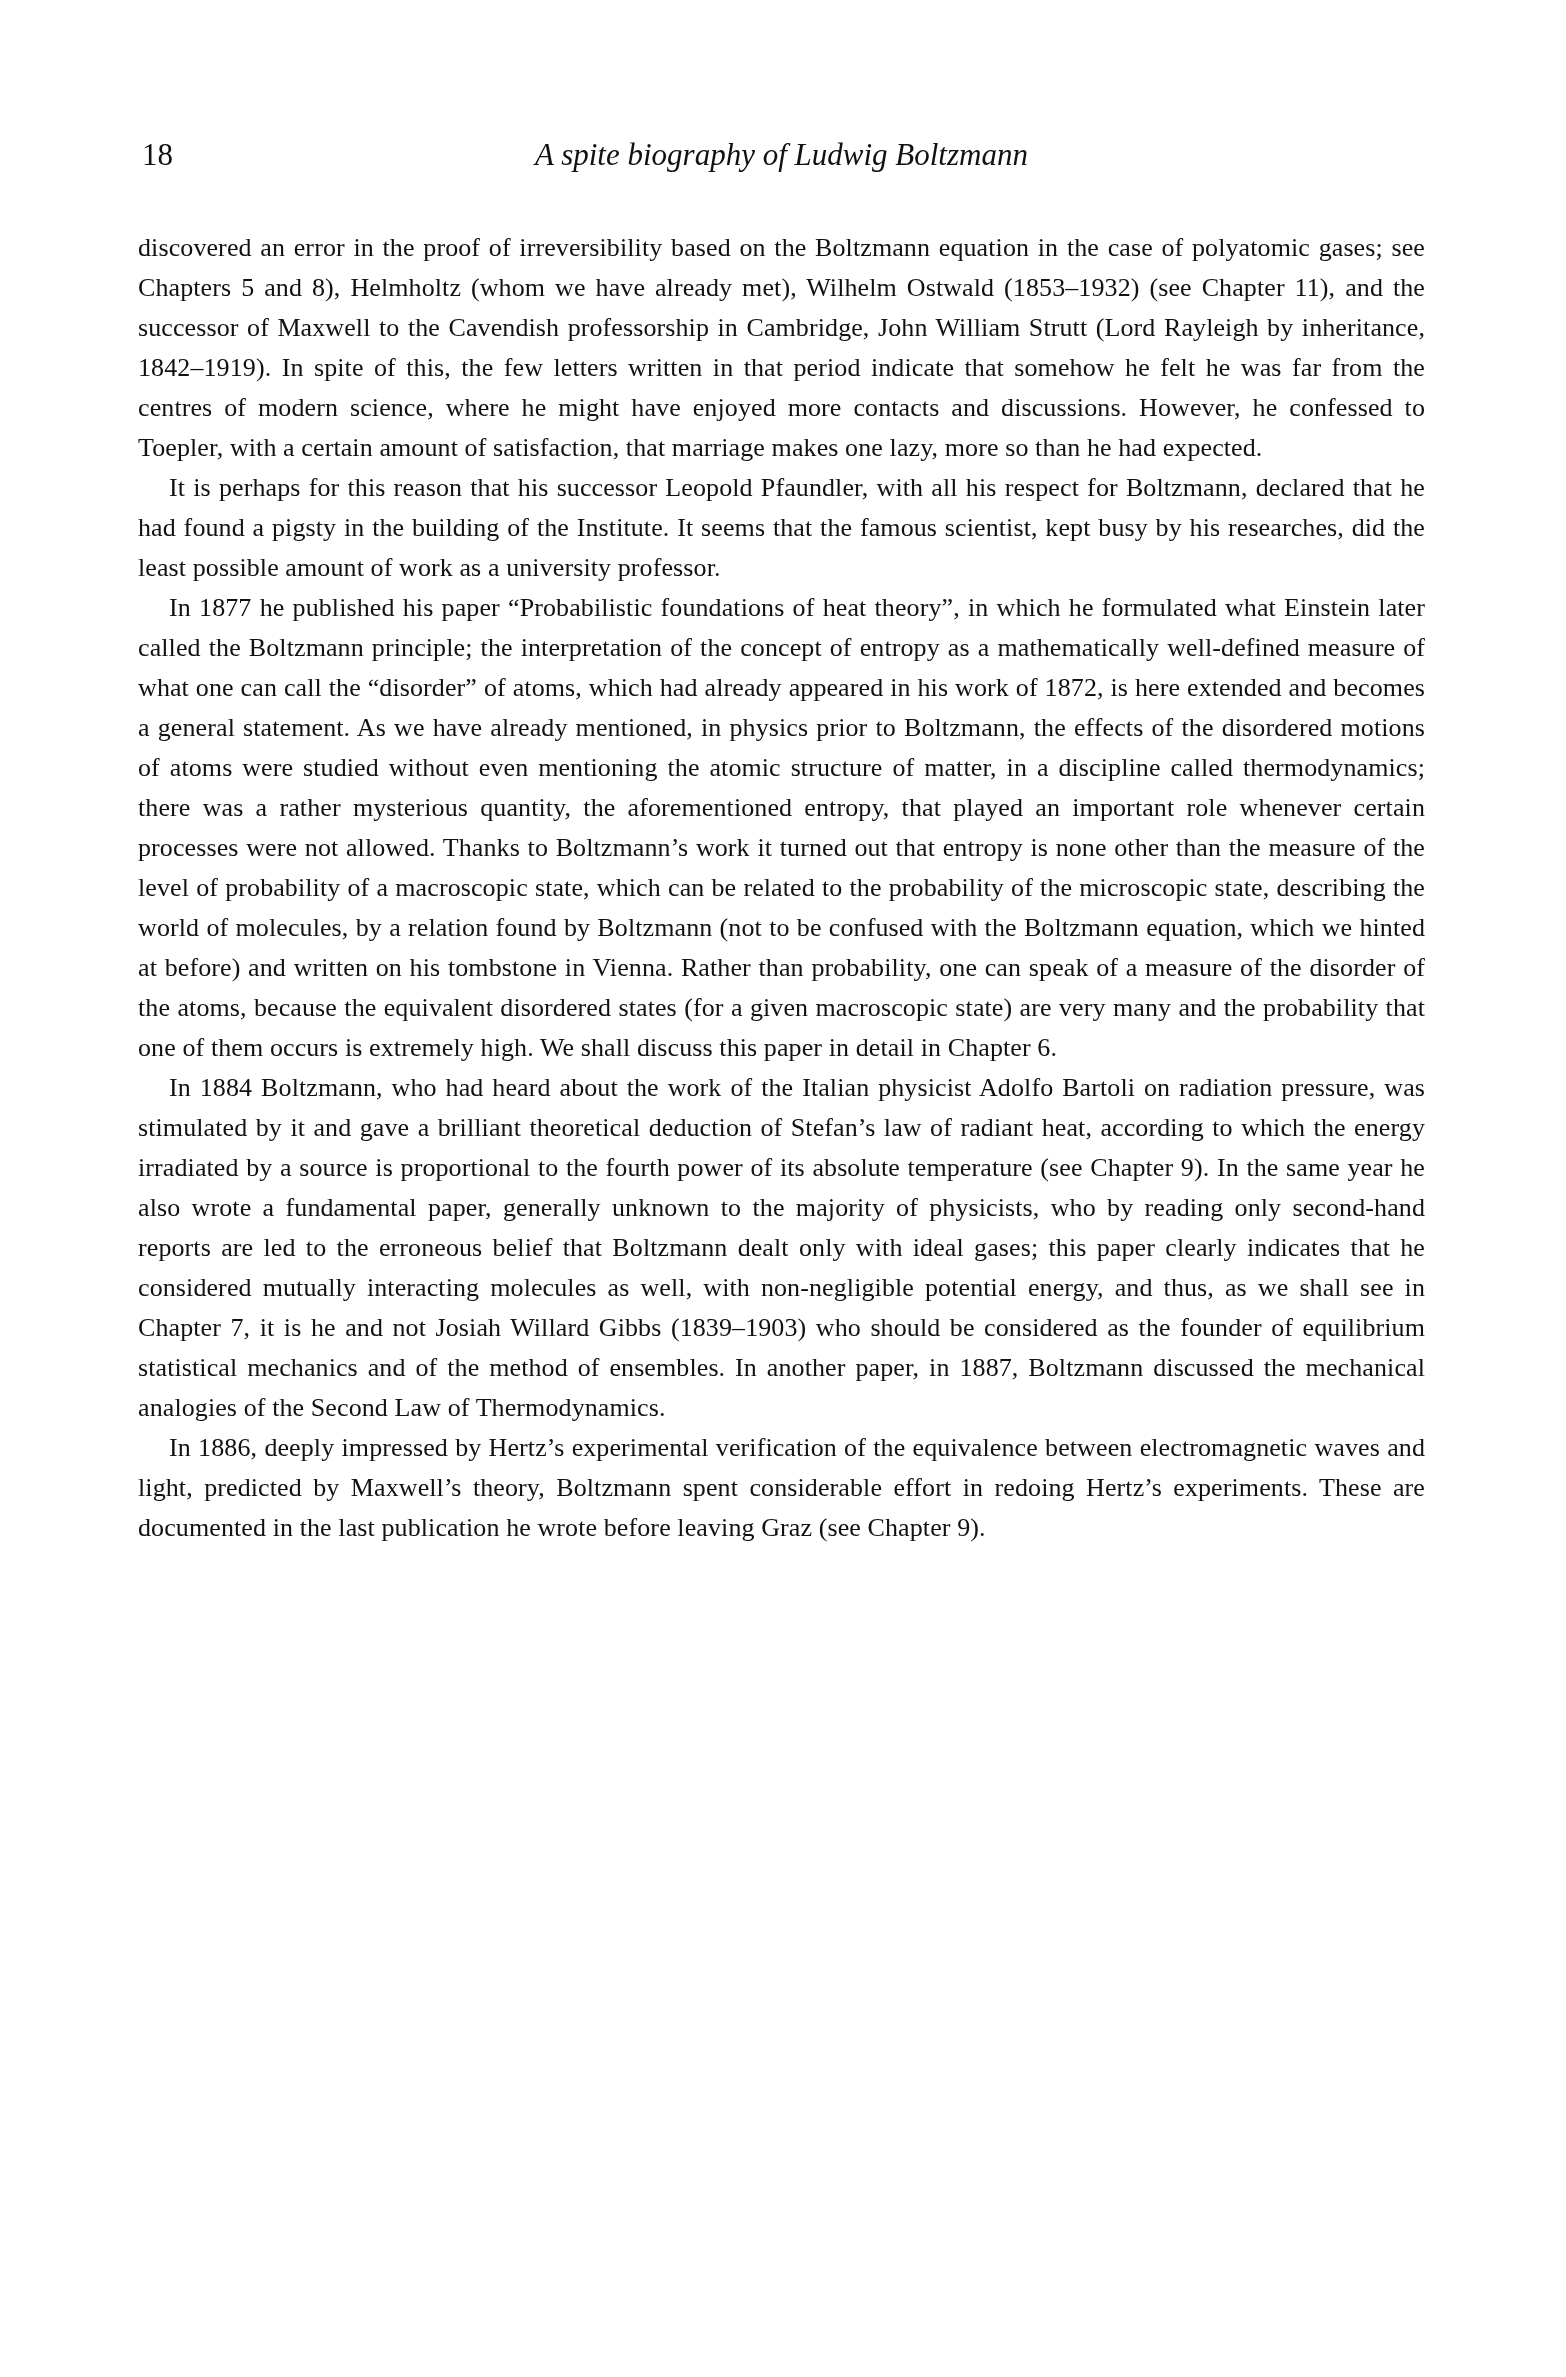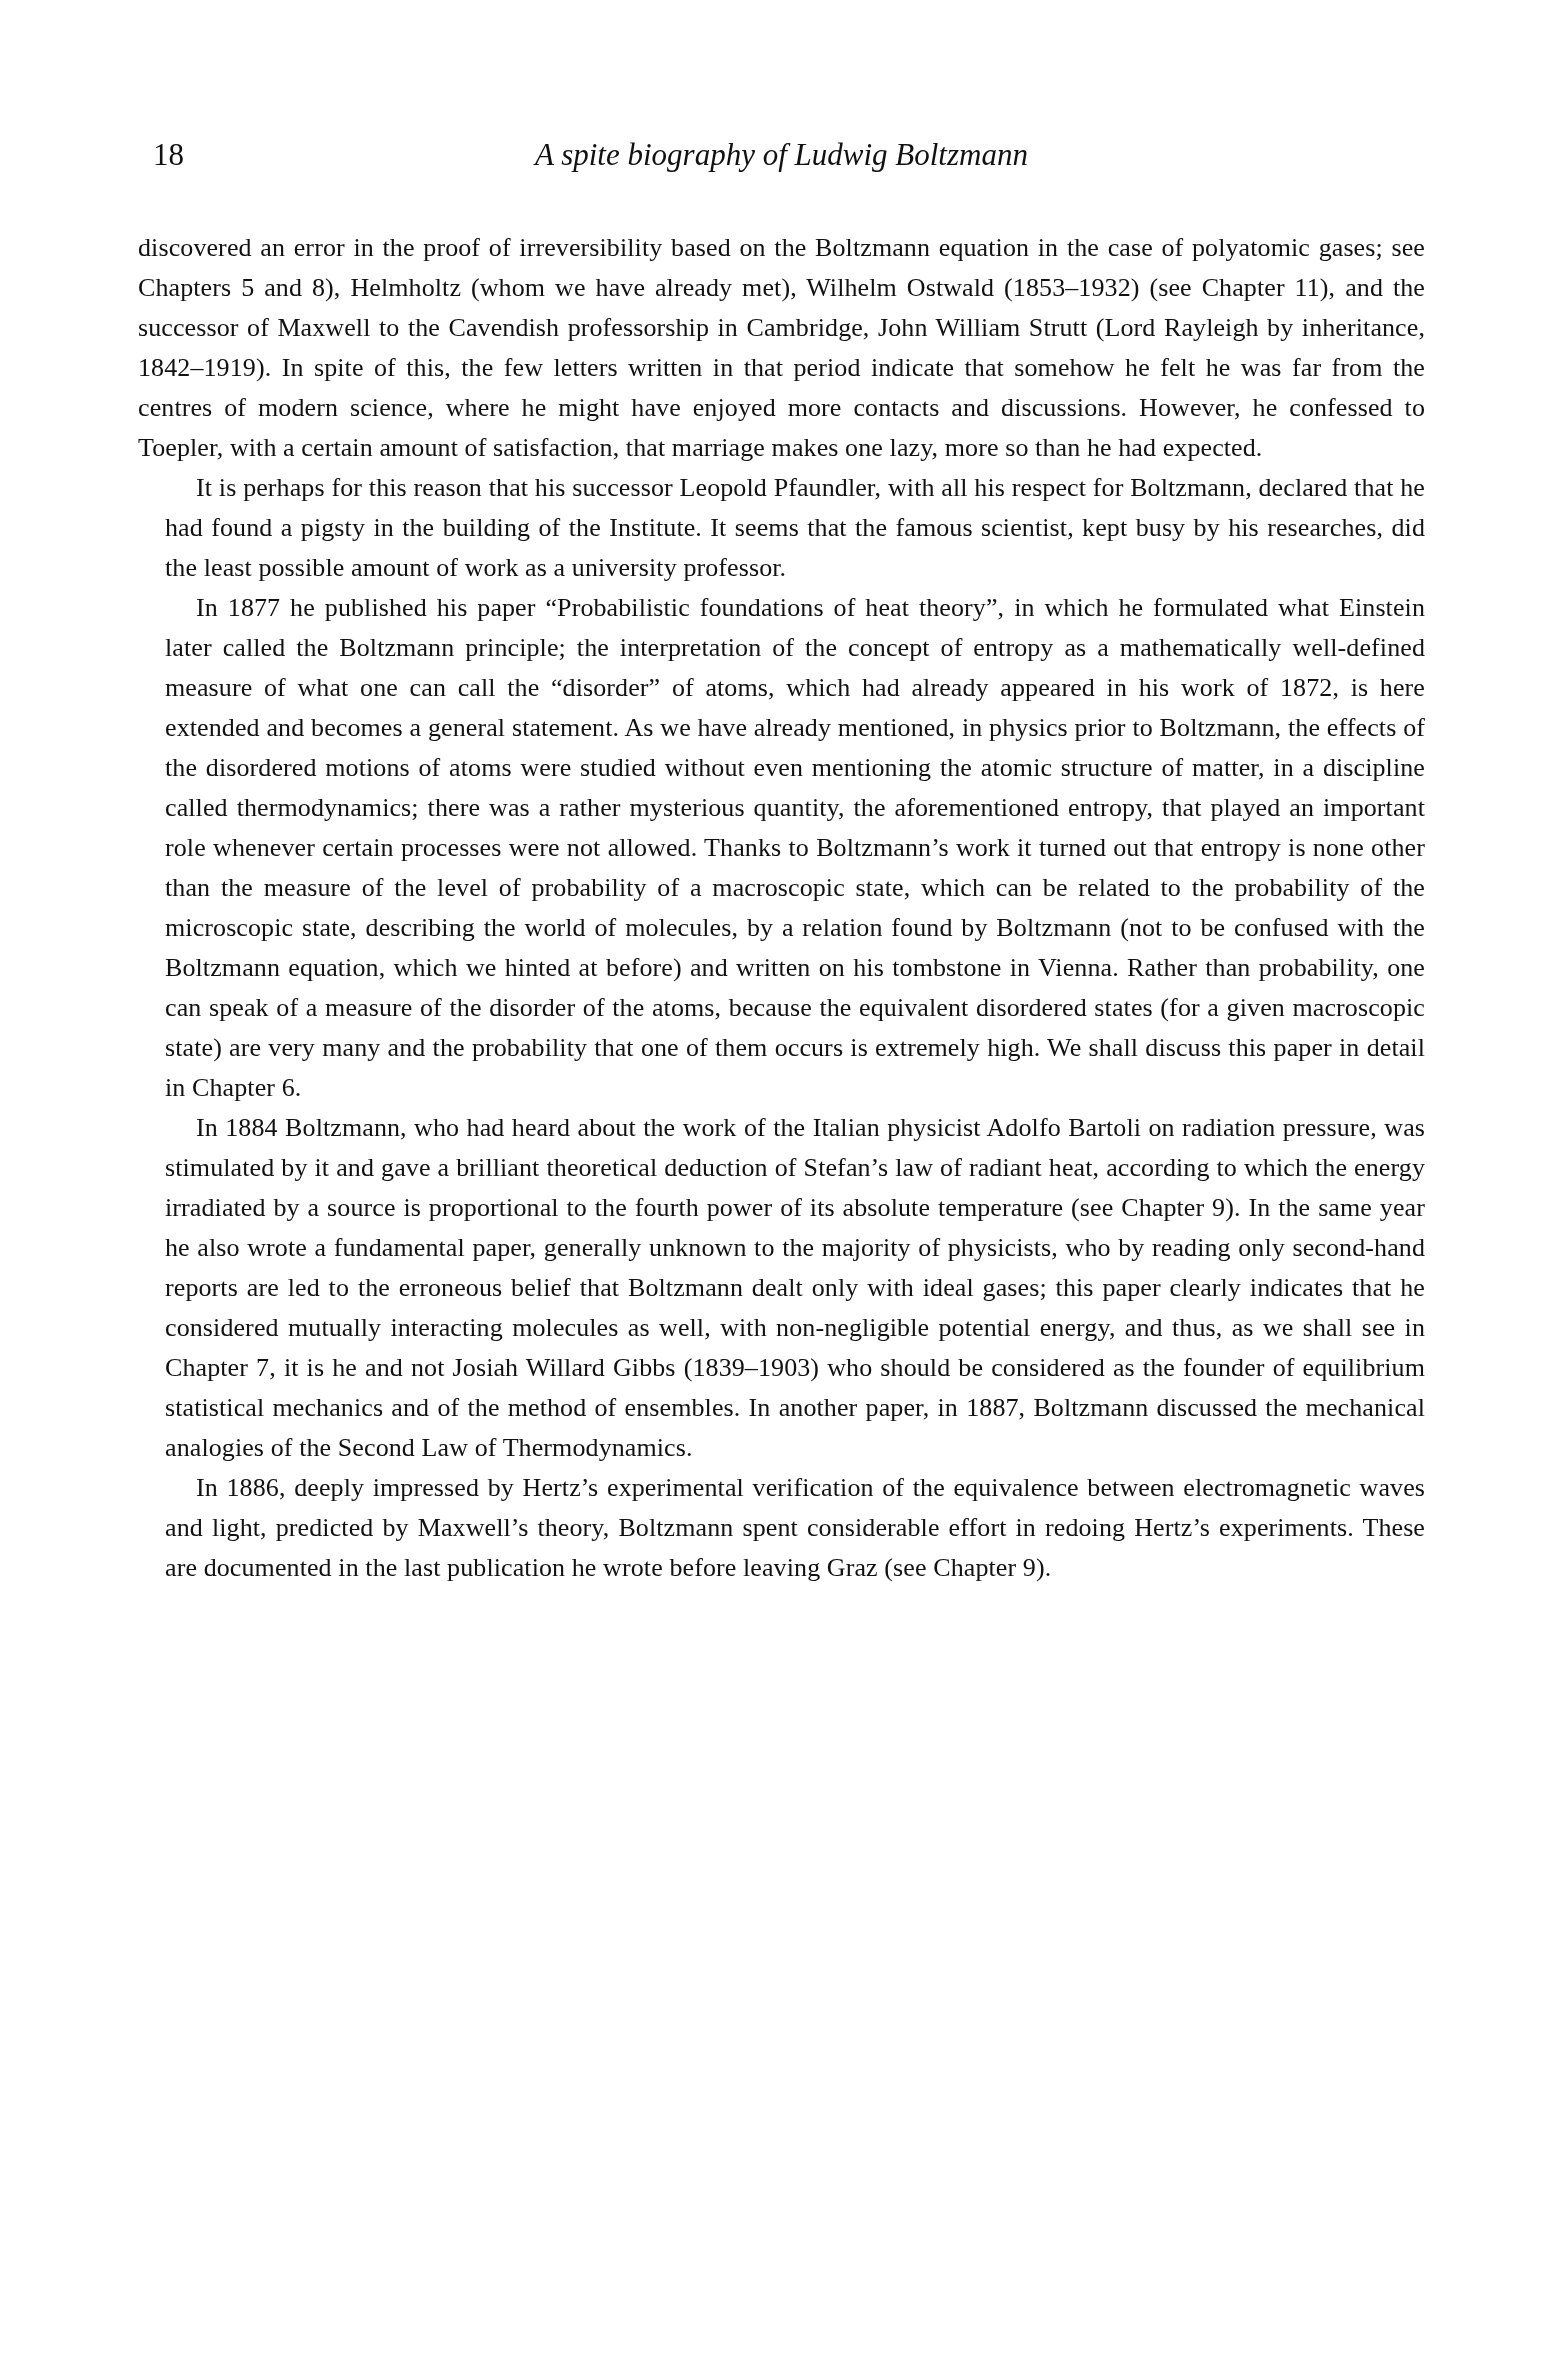--- a/index.html
+++ b/index.html
@@ -19,21 +19,21 @@
       position: absolute;
       top: 135px;
       left: 138px;
       width: 1287px;
       height: 40px;
       font-size: 31px;
       line-height: 40px;
     }
     .page-number {
       position: absolute;
-      left: 15px;
+      left: 4px;
       top: 0;
     }
     .running-title {
       position: absolute;
       left: 0;
       right: 0;
       top: 0;
       text-align: center;
       font-style: italic;
     }
@@ -46,21 +46,20 @@
       line-height: 40px;
       text-align: justify;
       letter-spacing: 0.1px;
     }
     .para {
       margin: 0;
       text-indent: 0;
     }
     .para.indent {
       text-indent: 31px;
-      margin-left: 27px;
     }
     .em {
     }
   </style>
 </head>
 <body>
 
 <div class="running-head">
   <span class="page-number">18</span>
   <span class="running-title">A spite biography of Ludwig Boltzmann</span>

